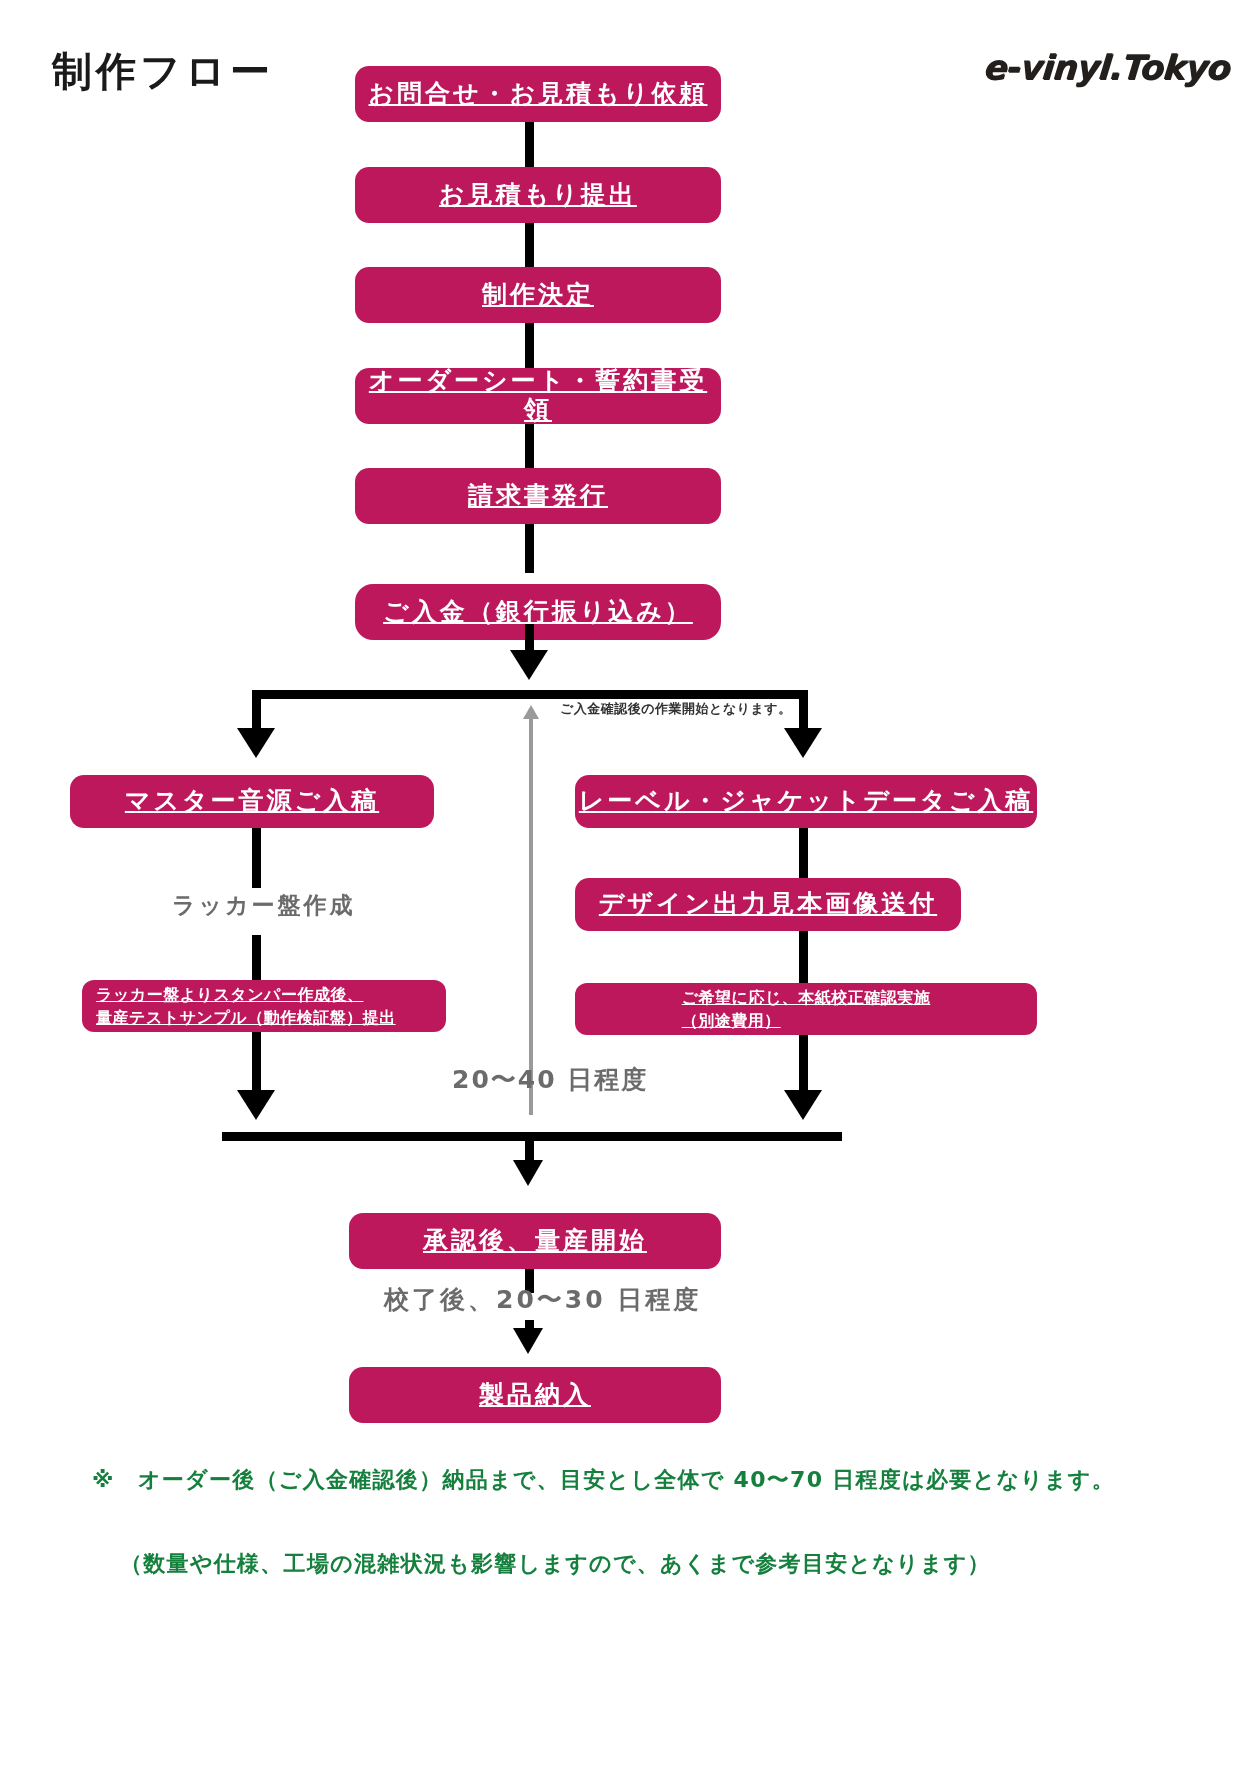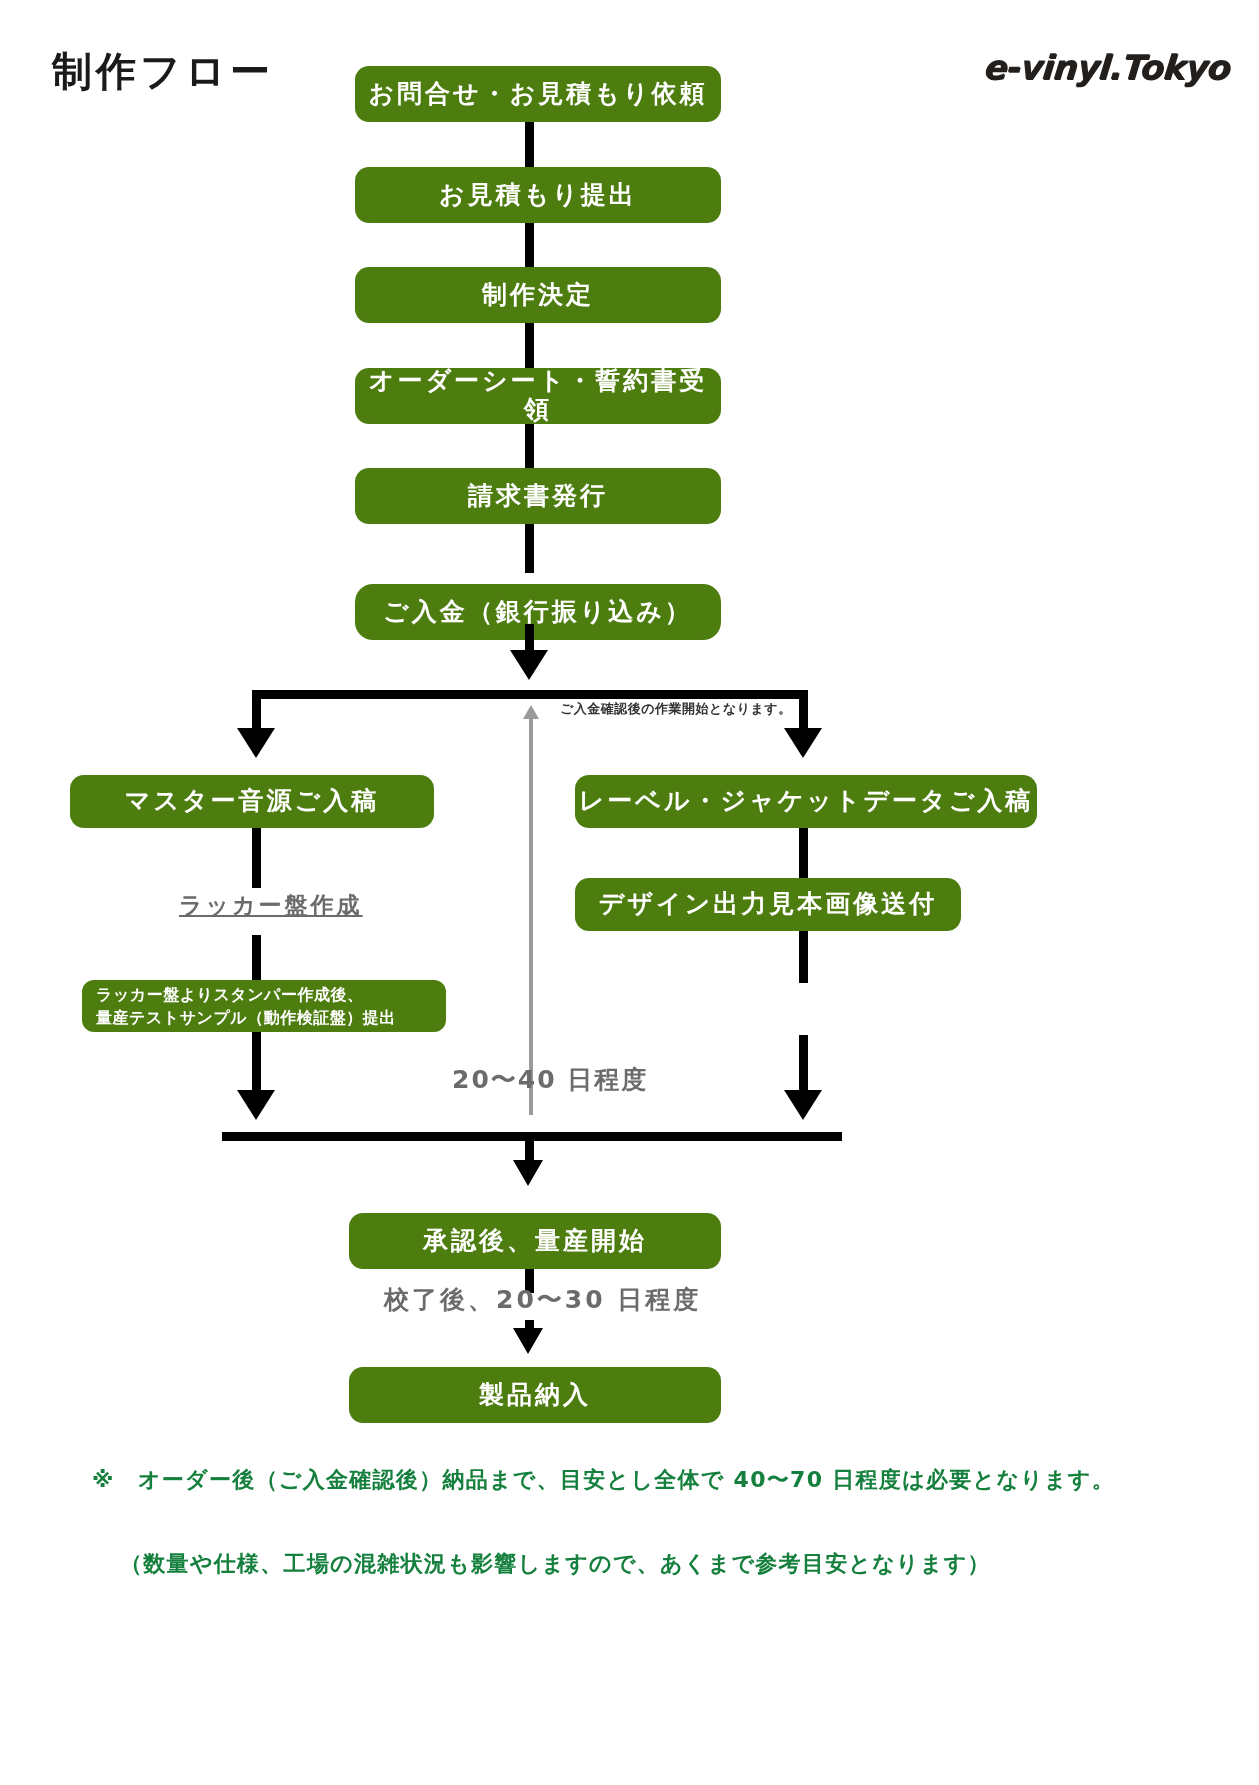--- a/index.html
+++ b/index.html
@@ -36,31 +36,32 @@
     letter-spacing:-0.5px;
     color:#231f1c;
     white-space:nowrap;
     transform:skewX(-6deg);
     text-shadow:1px 1px 0 #231f1c;
   }
 
   
   .node{
     position:absolute;
-    background:#4d7c0f;
+    background:#be185d;
     color:#ffffff;
     border-radius:14px;
     display:flex;
     align-items:center;
     justify-content:center;
     text-align:center;
     font-weight:700;
     letter-spacing:3px;
     box-sizing:border-box;
     line-height:1.15;
+    text-decoration:underline;
   }
   .node.main{
     font-size:25px;
     height:56px;
   }
   .node.branch{
     font-size:25px;
     height:53px;
   }
   .node.small{
@@ -179,38 +180,44 @@
   <div class="vline" style="left:799px; top:690px; height:45px;"></div>
   <div class="arrow-down" style="left:237px; top:728px;"></div>
   <div class="arrow-down" style="left:784px; top:728px;"></div>
 
   <div class="grey-line" style="left:529px; top:715px; height:400px;"></div>
   <div class="grey-arrow-up" style="left:523px; top:705px;"></div>
   <div class="caption duration" style="left:452px; top:1063px;">20〜40 日程度</div>
 
   <div class="node branch" style="left:70px; top:775px; width:364px;">マスター音源ご入稿</div>
   <div class="vline" style="left:252px; top:828px; height:60px;"></div>
-  <div class="caption mid" style="left:179px; top:890px;text-decoration:underline;">ラッカー盤作成</div>
+  <div class="caption mid" style="left:172px; top:890px;">ラッカー盤作成</div>
   <div class="vline" style="left:252px; top:935px; height:45px;"></div>
 
   <div class="node small" style="left:82px; top:980px; width:364px; height:52px;">
     <div>
       <div>ラッカー盤よりスタンパー作成後、</div>
       <div>量産テストサンプル（動作検証盤）提出</div>
     </div>
   </div>
 
   <div class="vline" style="left:252px; top:1032px; height:60px;"></div>
   <div class="arrow-down" style="left:237px; top:1090px;"></div>
 
   <div class="node branch" style="left:575px; top:775px; width:462px;">レーベル・ジャケットデータご入稿</div>
   <div class="vline" style="left:799px; top:828px; height:50px;"></div>
   <div class="node branch" style="left:575px; top:878px; width:386px;">デザイン出力見本画像送付</div>
   <div class="vline" style="left:799px; top:931px; height:52px;"></div>
 
+  <div class="node small" style="left:575px; top:983px; width:462px; height:52px; justify-content:center; text-align:left;">
+    <div>
+      <div>ご希望に応じ、本紙校正確認実施</div>
+      <div>（別途費用）</div>
+    </div>
+  </div>
 
   <div class="vline" style="left:799px; top:1035px; height:58px;"></div>
   <div class="arrow-down" style="left:784px; top:1090px;"></div>
 
   <div class="hline" style="left:222px; top:1132px; width:620px;"></div>
   <div class="vline" style="left:525px; top:1132px; height:30px;"></div>
   <div class="arrow-down sm" style="left:513px; top:1160px;"></div>
 
   <div class="node main" style="left:349px; top:1213px; width:372px;">承認後、量産開始</div>
   <div class="vline" style="left:525px; top:1269px; height:24px;"></div>

